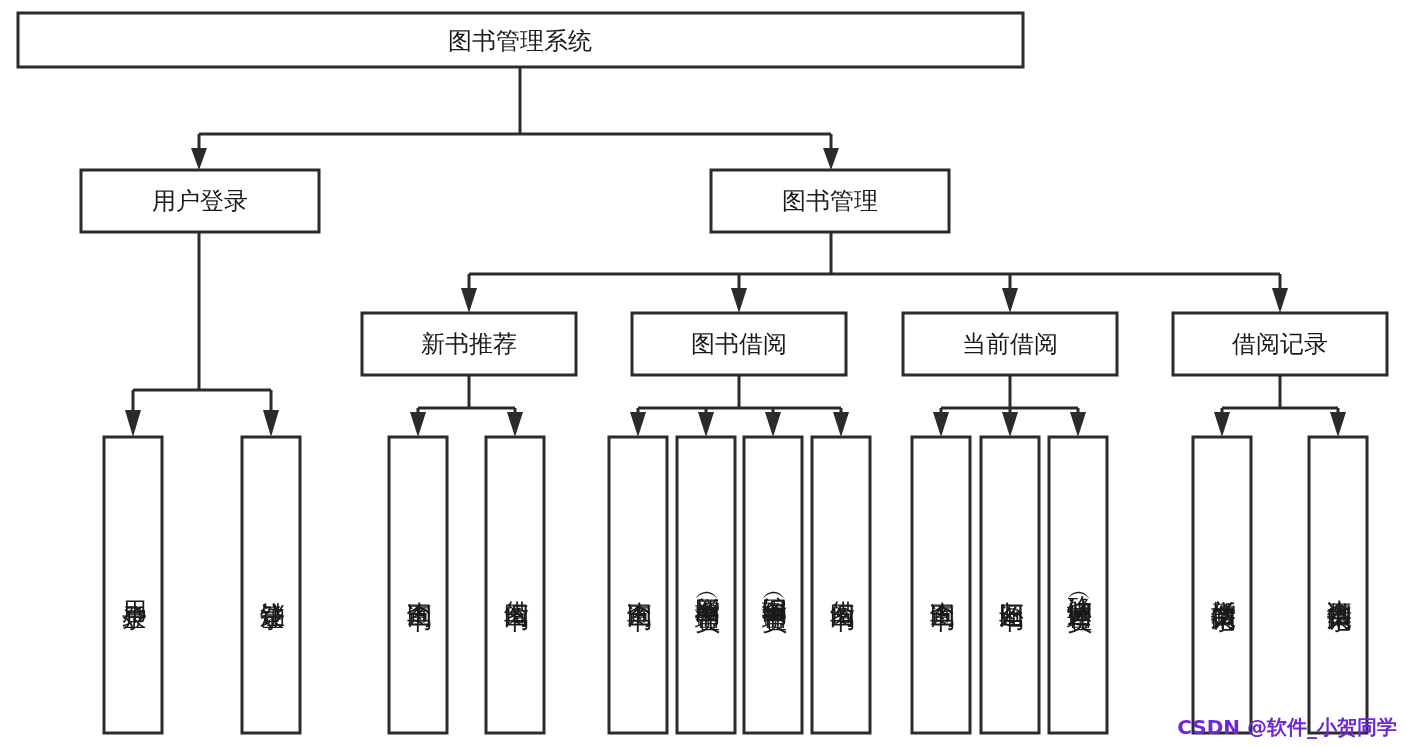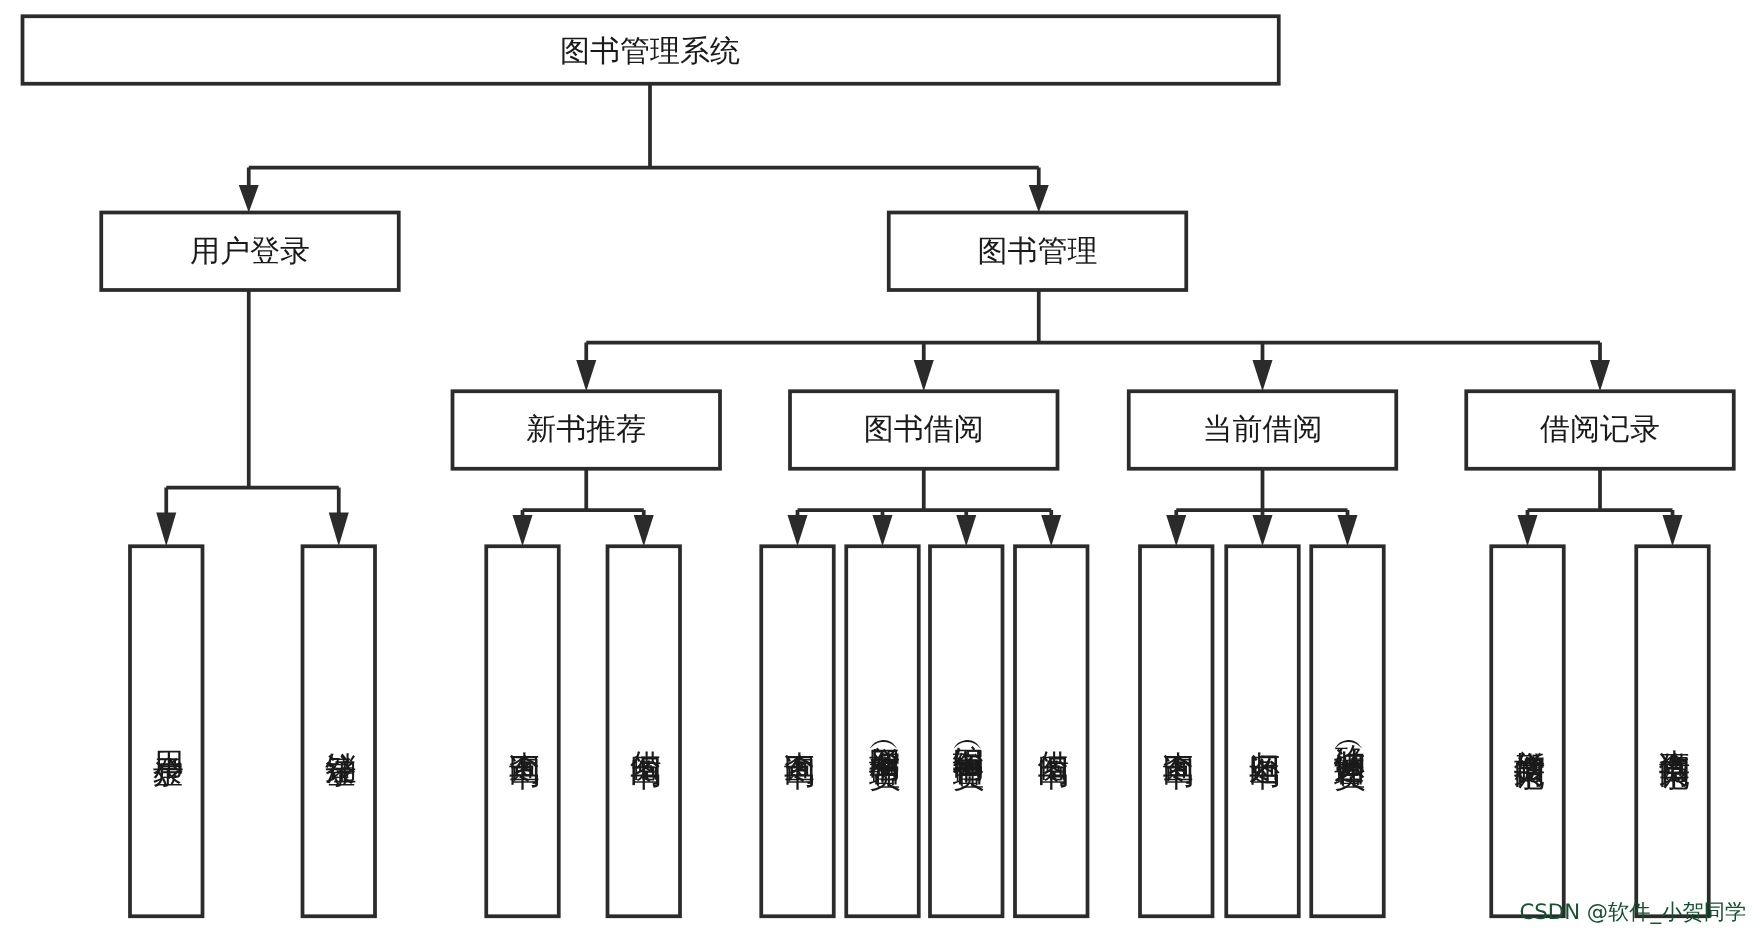--- a/index.html
+++ b/index.html
@@ -48,25 +48,26 @@
   }
   .edge-arrow {
     fill: #2b2b2b;
     stroke: none;
   }
   .watermark {
     position: absolute;
     right: 8px;
     bottom: 6px;
     font-family: "DejaVu Sans", "Liberation Sans", sans-serif;
-    font-size: 17px;
-    color: #14532d;
+    font-size: 20px;
+    color: #6d28d9;
     white-space: nowrap;
     pointer-events: none;
     user-select: none;
+    font-weight: bold;
   }
 </style>
 </head>
 <body>
 
 <div id="diagram-root">
 <svg width="1405" height="747" viewBox="0 0 1405 747" xmlns="http://www.w3.org/2000/svg">
 
   <g>
     <path class="edge-line" d="M 520 67 L 520 134"></path>

